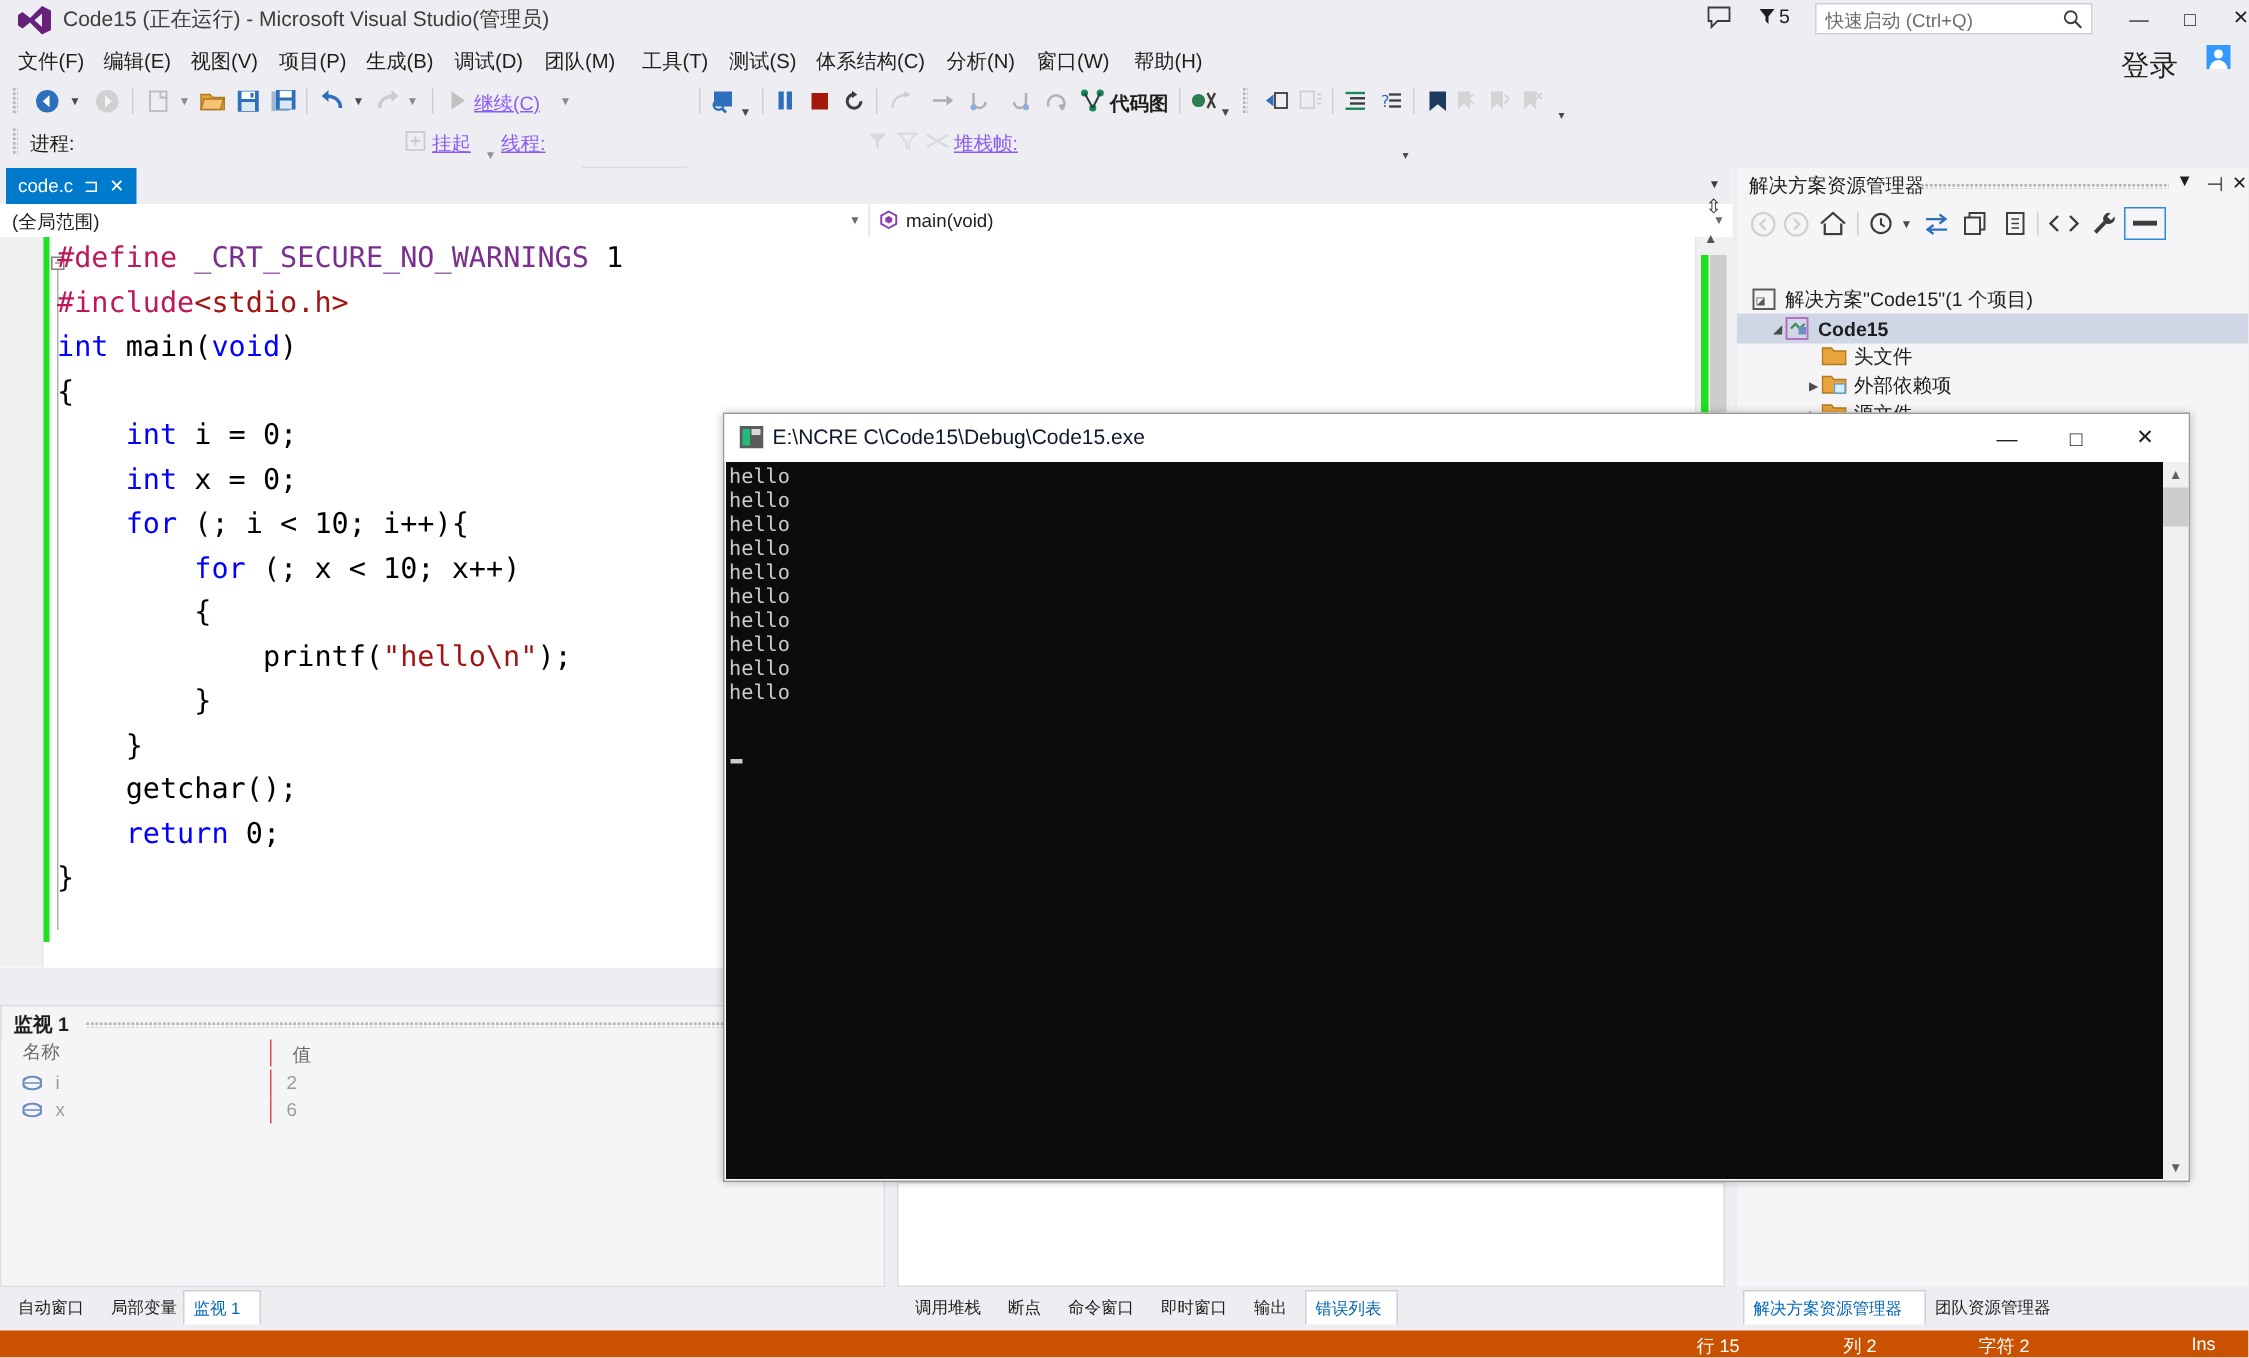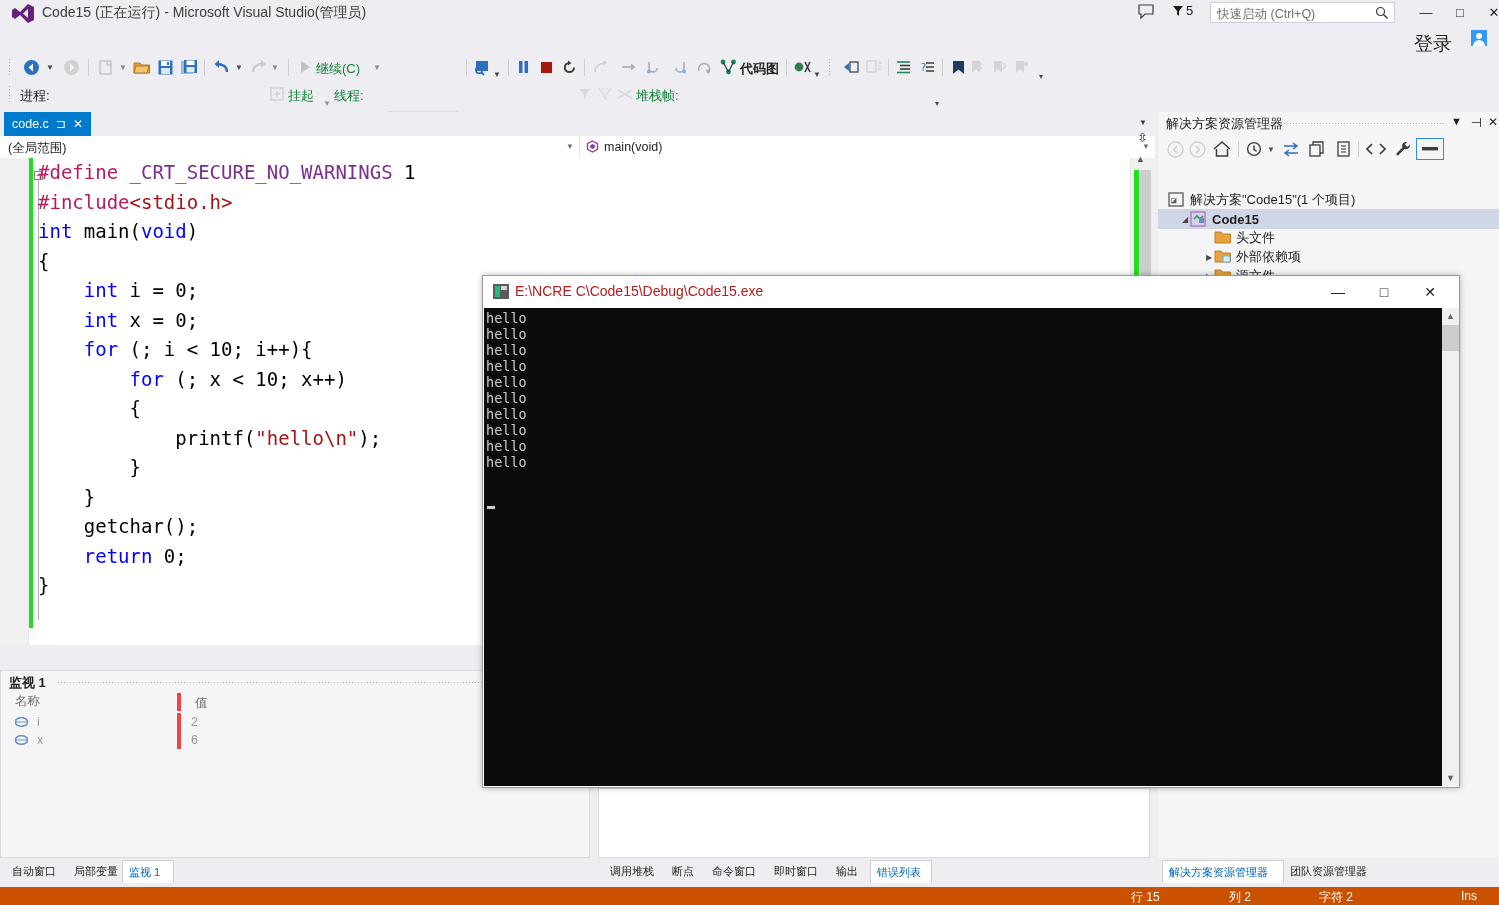--- a/index.html
+++ b/index.html
@@ -40,21 +40,21 @@
     background-size:3px 3px;}
   .ticon{position:absolute;top:3px;height:20px;display:flex;align-items:center;justify-content:center;}
   .tsep{position:absolute;top:5px;width:1px;height:17px;background:#d0d0d0;}
   .tcaret{font-size:8px;color:#4a4a4a;}
   .tlabel{position:absolute;top:6px;font-size:13px;white-space:nowrap;}
   .combo{position:absolute;border:1px solid #ccceda;background:#fff;box-sizing:border-box;}
   .combo .cval{position:absolute;left:6px;top:3px;font-size:13px;white-space:nowrap;}
   .combo .carr{position:absolute;right:5px;top:5px;font-size:8px;color:#6d6d6d;}
   .combo.dis{background:#f5f5f7;border-color:#dcdce4;}
   .combo.dis .cval{color:#a0a0a0;}
-  .dis-txt{color:#15803d;}
+  .dis-txt{color:#8b5cf6;text-decoration:underline;}
 
   
   .editor-pane{position:absolute;left:0;top:112px;width:1155px;height:533px;background:#fff;}
   .tabstrip{position:absolute;left:0;top:0;width:1155px;height:24px;background:#eeeef2;}
   .doc-tab{position:absolute;left:4px;top:0;height:24px;background:#007acc;color:#fff;
     display:flex;align-items:center;gap:7px;padding:0 8px;font-size:12.5px;box-sizing:border-box;}
   .doc-tab .pin{font-size:12px;}
   .doc-tab .x{font-size:12px;font-weight:bold;}
   .tabstrip-arrow{position:absolute;right:8px;top:6px;font-size:8px;color:#3c3c3c;}
   .navbar{position:absolute;left:0;top:24px;width:1155px;height:22px;background:#fff;border-bottom:1px solid #e3e3e8;text-align:center;}
@@ -92,21 +92,21 @@
   .hthumb{position:absolute;left:0;top:0;width:470px;height:18px;background:#cdcdcd;}
 
   
   .watch{position:absolute;left:0;top:670px;width:590px;height:188px;background:#f5f5f7;border:1px solid #dcdce0;box-sizing:border-box;}
   .watch-head{position:absolute;left:0;top:0;width:588px;height:20px;}
   .watch-title{position:absolute;left:8px;top:3px;font-size:13px;font-weight:bold;color:#1e1e1e;}
   .watch-dots{position:absolute;left:56px;top:10px;right:6px;height:4px;
     background-image:radial-gradient(#b4b4b4 1px,transparent 1px);background-size:3px 3px;}
   .wgrid{position:absolute;left:0;top:22px;width:588px;height:164px;background:#f5f5f7;}
   .wrow{position:absolute;left:0;width:588px;height:18px;}
-  .wcol-name{position:absolute;left:0;top:0;width:180px;height:18px;border-right:4px solid #ef4444;box-sizing:border-box;}
+  .wcol-name{position:absolute;left:0;top:0;width:180px;height:18px;border-right:1px solid #ef4444;box-sizing:border-box;}
   .wcol-val{position:absolute;left:180px;top:0;width:408px;height:18px;}
   .wh{font-size:12.5px;color:#6d6d6d;padding-left:14px;padding-top:2px;}
   .wc{font-size:12.5px;color:#9a9a9a;padding-top:2px;}
   .wname{padding-left:36px;}
   .wval{padding-left:10px;}
   .wicon{position:absolute;left:14px;top:3px;width:13px;height:12px;}
 
   
   .bpanel{position:absolute;left:598px;top:788px;width:552px;height:70px;background:#fff;border:1px solid #dcdce0;box-sizing:border-box;}
 
@@ -139,21 +139,21 @@
 
   
   .statusbar{position:absolute;left:0;top:887px;width:1499px;height:18px;background:#ca5100;color:#fff;}
   .st{position:absolute;top:2px;font-size:12px;color:#fff;white-space:nowrap;}
 
   
   .console{position:absolute;left:482px;top:275px;width:978px;height:513px;
     background:#fff;border:1px solid #9a9a9a;box-sizing:border-box;box-shadow:0 0 6px rgba(0,0,0,.28);}
   .con-title{position:absolute;left:0;top:0;width:976px;height:32px;background:#fff;}
   .con-ico{position:absolute;left:10px;top:8px;width:16px;height:15px;}
-  .con-txt{position:absolute;left:32px;top:7px;font-size:14px;color:#b91c1c;white-space:nowrap;}
+  .con-txt{position:absolute;left:32px;top:7px;font-size:14px;color:#0f172a;white-space:nowrap;}
   .cbtn{position:absolute;top:0;width:46px;height:31px;display:flex;align-items:center;justify-content:center;
     color:#1e1e1e;font-size:14px;}
   .cbtn.min{left:832px;}
   .cbtn.max{left:878px;}
   .cbtn.close{left:924px;}
   .con-body{position:absolute;left:1px;top:32px;width:958px;height:478px;background:#0c0c0c;overflow:hidden;}
   .con-lines{position:absolute;left:2px;top:2px;font-family:"DejaVu Sans Mono","Liberation Mono",monospace;
     font-size:13.5px;line-height:16px;color:#ccc;white-space:pre;}
   .con-caret{position:absolute;left:3px;top:198px;width:8px;height:3px;background:#ccc;}
   .con-scroll{position:absolute;left:959px;top:32px;width:17px;height:478px;background:#f0f0f0;}
@@ -194,20 +194,35 @@
             <line x1="8.5" y1="8.5" x2="12.5" y2="12.5" stroke="#3c3c3c" stroke-width="1.4"></line>
           </svg>
       </span>
     </div>
 
     <div class="wbtn min">—</div>
     <div class="wbtn max">□</div>
     <div class="wbtn close">✕</div>
   </div>
 
+  <div class="menubar" id="menubar">
+      <div class="menu-item" style="left: 6px;">文件(F)</div>
+      <div class="menu-item" style="left: 63px;">编辑(E)</div>
+      <div class="menu-item" style="left: 121px;">视图(V)</div>
+      <div class="menu-item" style="left: 180px;">项目(P)</div>
+      <div class="menu-item" style="left: 238px;">生成(B)</div>
+      <div class="menu-item" style="left: 297px;">调试(D)</div>
+      <div class="menu-item" style="left: 357px;">团队(M)</div>
+      <div class="menu-item" style="left: 422px;">工具(T)</div>
+      <div class="menu-item" style="left: 480px;">测试(S)</div>
+      <div class="menu-item" style="left: 538px;">体系结构(C)</div>
+      <div class="menu-item" style="left: 625px;">分析(N)</div>
+      <div class="menu-item" style="left: 685px;">窗口(W)</div>
+      <div class="menu-item" style="left: 750px;">帮助(H)</div>
+    </div>
   <div class="signin">登录</div>
   <div class="acct-icon">
     <svg width="20" height="18" viewBox="0 0 20 18">
         <rect x="2" y="1" width="16" height="16" fill="#3399ff"></rect>
         <circle cx="10" cy="7" r="3" fill="#fff"></circle>
         <path d="M4 17 a6 6 0 0 1 12 0 z" fill="#fff"></path>
       </svg>
   </div>
 
   <div class="toolbar row1">

